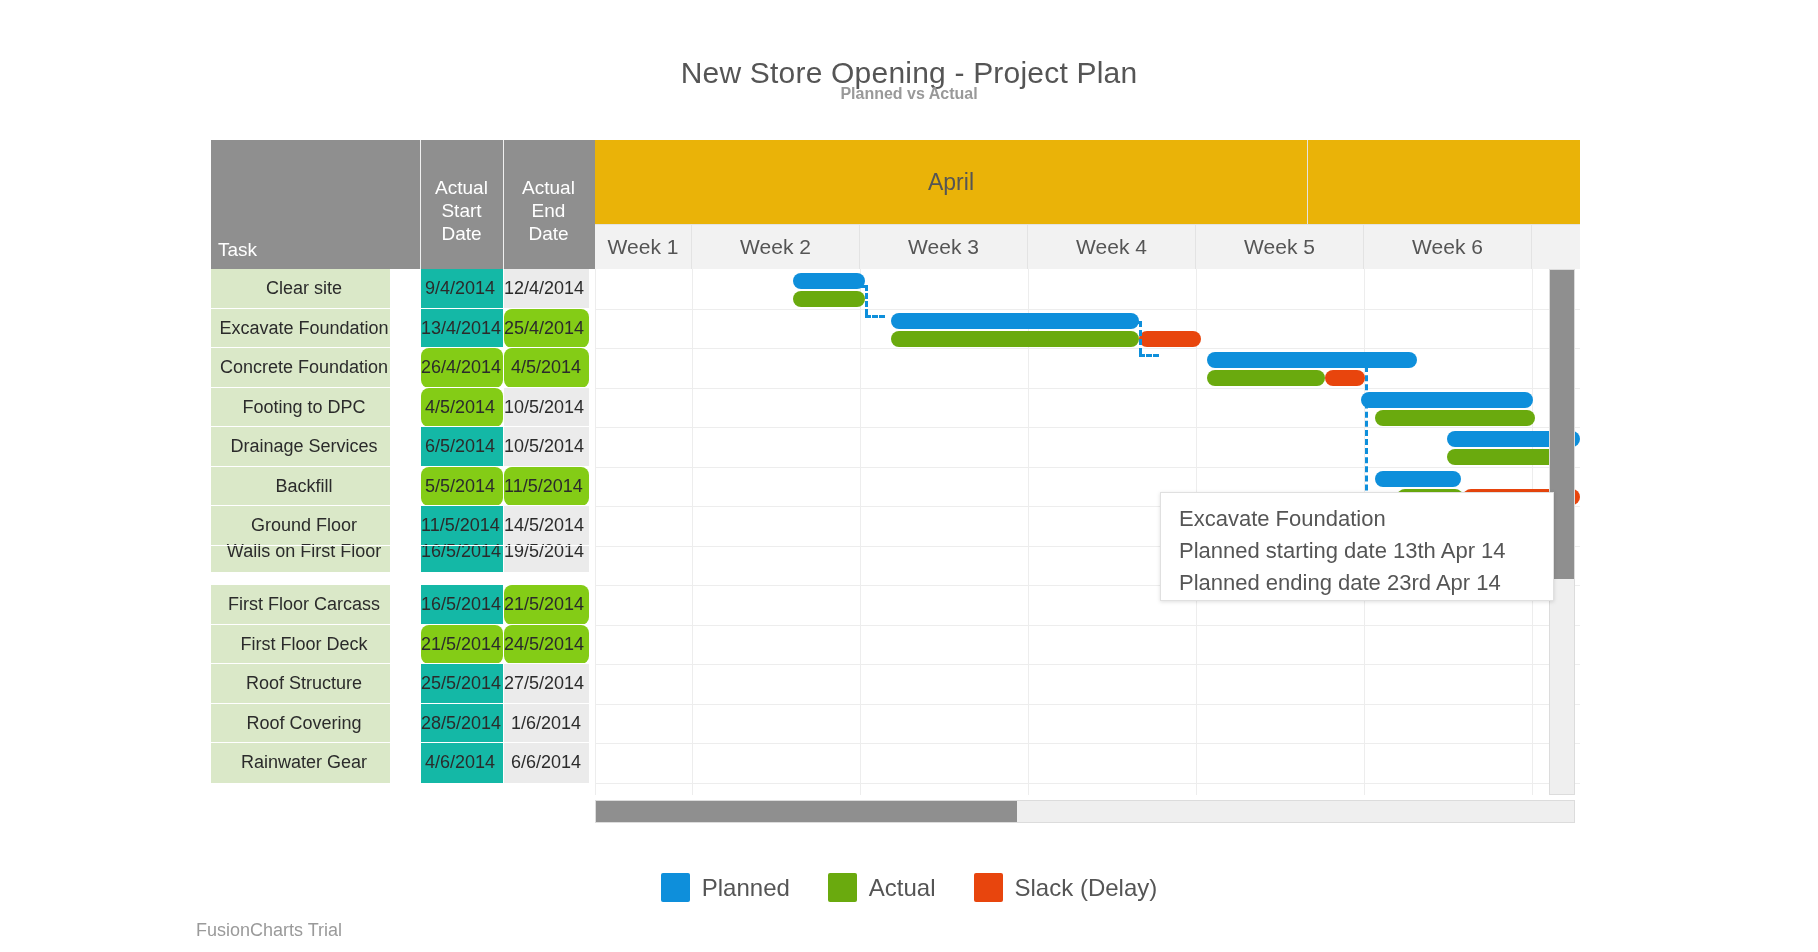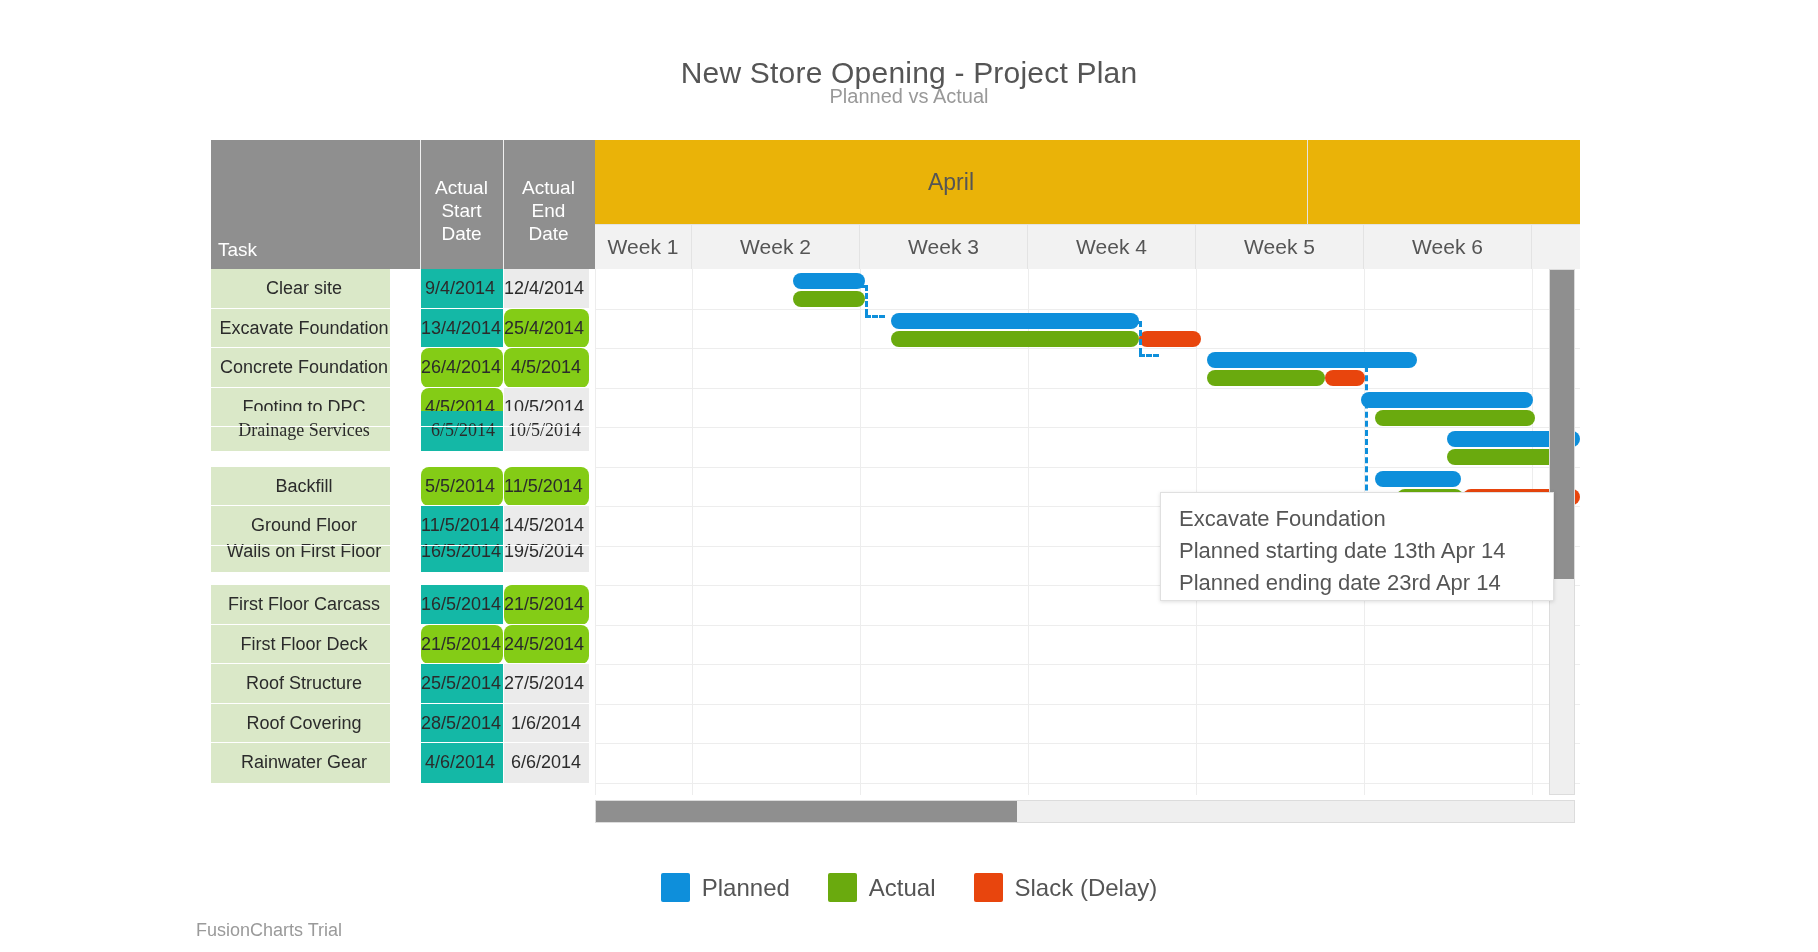--- a/index.html
+++ b/index.html
@@ -13,21 +13,21 @@
     position:relative;
   }
   
   #chart-title{
     position:absolute;left:0;top:36px;width:1818px;
     text-align:center;font-size:30px;color:#555555;font-weight:normal;
     letter-spacing:.2px;
   }
   #chart-subtitle{
     position:absolute;left:0;top:85px;width:1818px;
-    text-align:center;font-size:20px;color:#999999;font-weight:normal;
+    text-align:center;font-size:16px;color:#999999;font-weight:bold;
   }
   
   #gantt{
     position:absolute;left:211px;top:140px;
     width:1369px;height:676px;
   }
   
   #table-panel{position:absolute;left:0;top:0;width:384px;height:655px;}
   .thead{
     position:absolute;left:0;top:0;width:384px;height:129px;
@@ -161,21 +161,21 @@
         <div class="trow" style="top: 79px;">
           <div class="cell c-task">Concrete Foundation</div>
           <div class="cell c-start late">26/4/2014</div>
           <div class="cell c-end late">4/5/2014</div>
         </div>
         <div class="trow" style="top: 118.5px;">
           <div class="cell c-task">Footing to DPC</div>
           <div class="cell c-start late">4/5/2014</div>
           <div class="cell c-end">10/5/2014</div>
         </div>
-        <div class="trow" style="top: 142px; font-family: Liberation Serif, serif;">
+        <div class="trow" style="top: 158px;">
           <div class="cell c-task">Drainage Services</div>
           <div class="cell c-start">6/5/2014</div>
           <div class="cell c-end">10/5/2014</div>
         </div>
         <div class="trow" style="top: 197.5px;">
           <div class="cell c-task">Backfill</div>
           <div class="cell c-start late">5/5/2014</div>
           <div class="cell c-end late">11/5/2014</div>
         </div>
         <div class="trow" style="top: 237px;">

